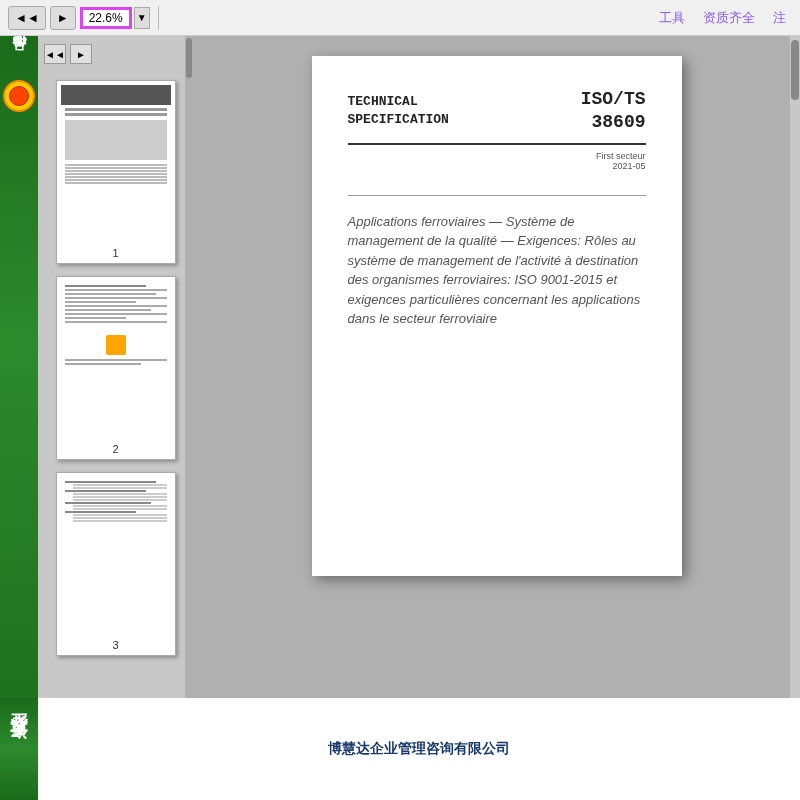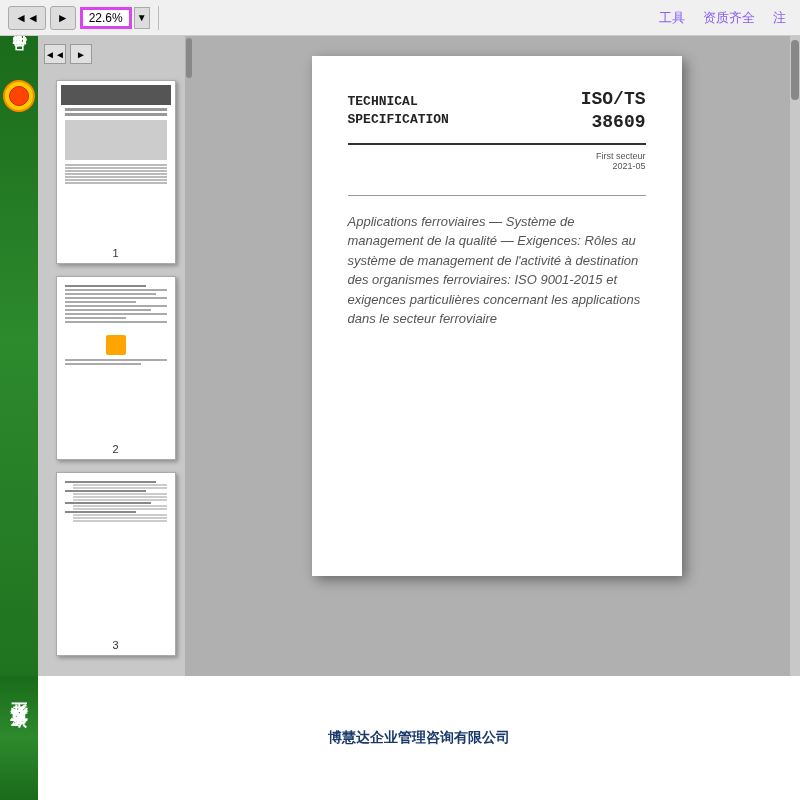--- a/index.html
+++ b/index.html
@@ -326,21 +326,21 @@
       line-height: 1.5;
       font-style: italic;
     }
 
     
     .bottom-section {
       position: absolute;
       bottom: 0;
       left: 0;
       right: 0;
-      height: 124px;
+      height: 102px;
       display: flex;
     }
     .bottom-left {
       width: 38px;
       background: linear-gradient(180deg, #1a6b1a 0%, #2d8a2d 50%, #1a6b1a 100%);
       display: flex;
       align-items: center;
       justify-content: center;
     }
     .bottom-left-text {

